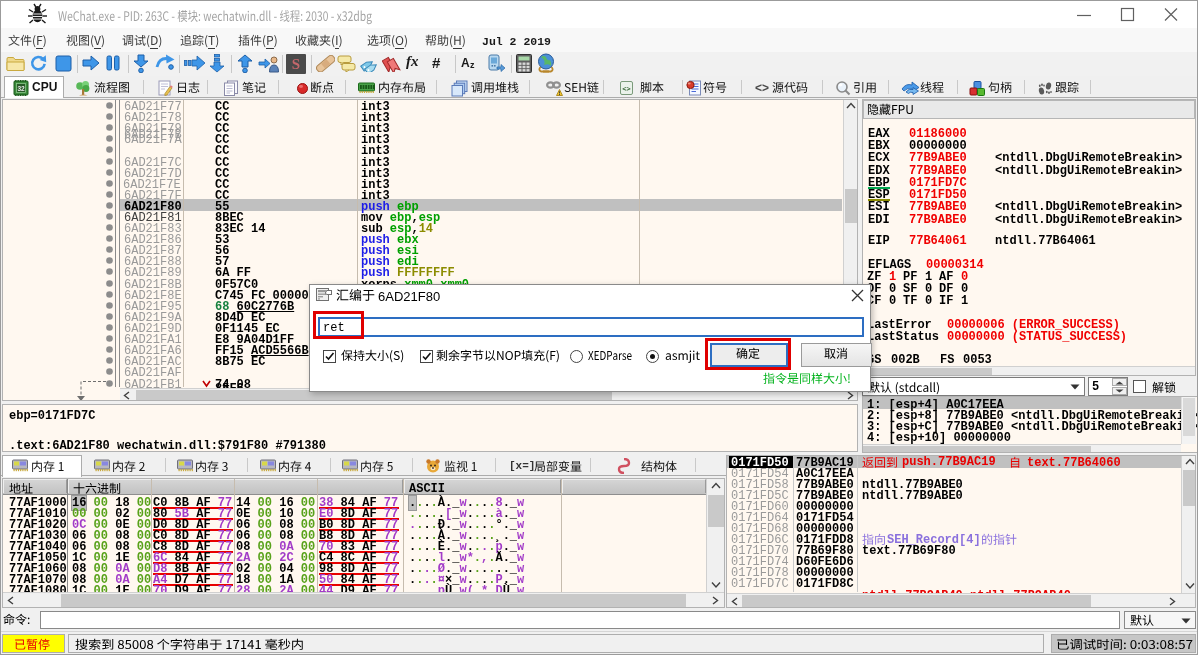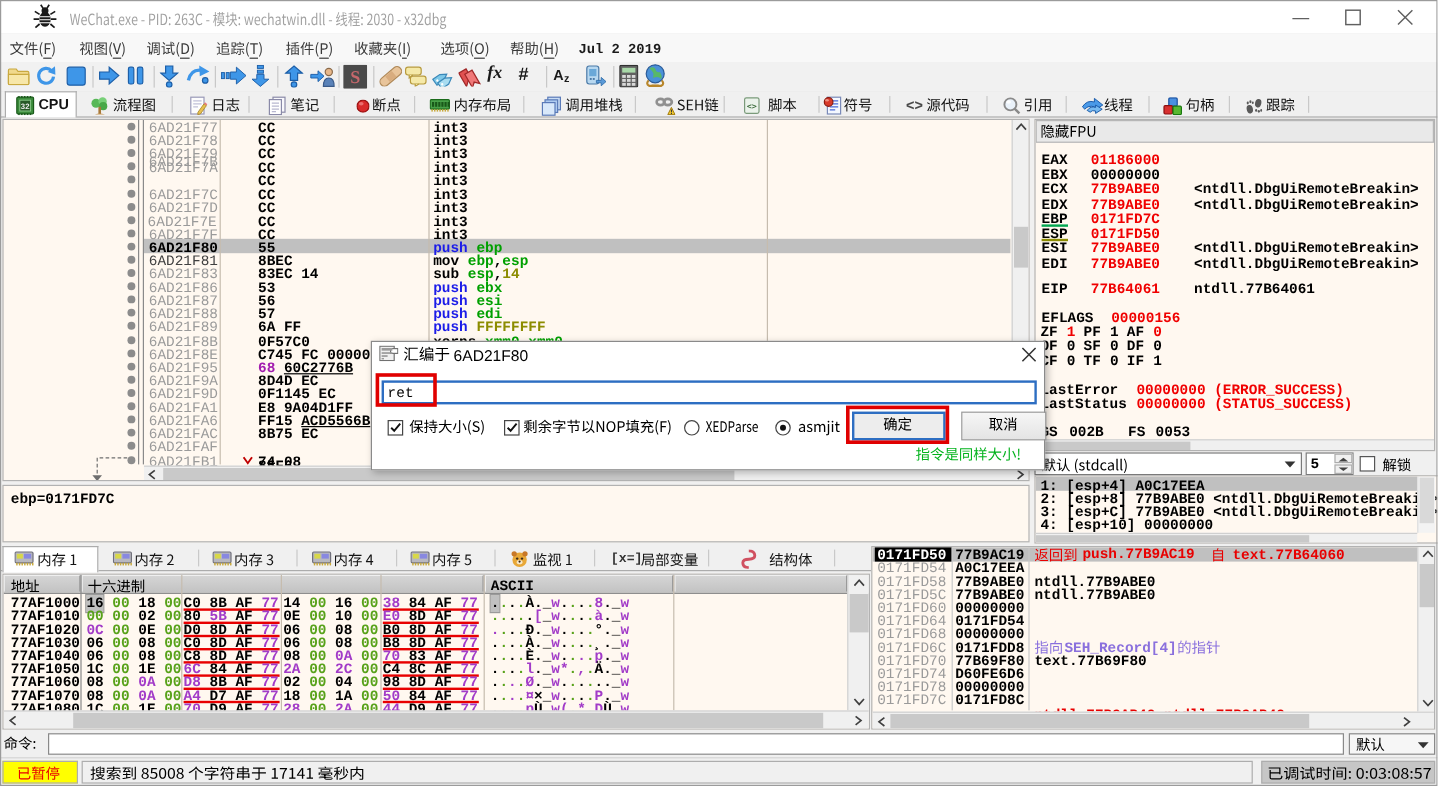--- a/index.html
+++ b/index.html
@@ -726,21 +726,21 @@
     <div style="position:absolute;left:358px;top:157px;white-space:pre;font-size:12px;line-height:11px"><span style="font-family:'Liberation Mono',monospace;font-size:12px;line-height:11px"><span style="color:#1C1CE8;">push</span> <span style="color:#00A000;">edi</span></span></div>
     <div style="position:absolute;left:121px;top:168px;white-space:pre;font-size:12px;line-height:11px"><span style="font-family:'Liberation Mono',monospace;font-size:12px;line-height:11px"><span style="color:#9A9A9A;font-weight:normal">6AD21F89</span></span></div>
     <div style="position:absolute;left:212px;top:168px;white-space:pre;font-size:12px;line-height:11px"><span style="font-family:'Liberation Mono',monospace;font-size:12px;line-height:11px"><span style="color:#000;">6A FF</span></span></div>
     <div style="position:absolute;left:358px;top:168px;white-space:pre;font-size:12px;line-height:11px"><span style="font-family:'Liberation Mono',monospace;font-size:12px;line-height:11px"><span style="color:#1C1CE8;">push</span> <span style="color:#8C8C00;">FFFFFFFF</span></span></div>
     <div style="position:absolute;left:121px;top:180px;white-space:pre;font-size:12px;line-height:11px"><span style="font-family:'Liberation Mono',monospace;font-size:12px;line-height:11px"><span style="color:#9A9A9A;font-weight:normal">6AD21F8B</span></span></div>
     <div style="position:absolute;left:212px;top:180px;white-space:pre;font-size:12px;line-height:11px"><span style="font-family:'Liberation Mono',monospace;font-size:12px;line-height:11px"><span style="color:#000;">0F57C0</span></span></div>
     <div style="position:absolute;left:358px;top:180px;white-space:pre;font-size:12px;line-height:11px"><span style="font-family:'Liberation Mono',monospace;font-size:12px;line-height:11px"><span style="color:#000;">xorps</span> <span style="color:#00A000;">xmm0</span><span style="color:#000;">,</span><span style="color:#00A000;">xmm0</span></span></div>
     <div style="position:absolute;left:121px;top:191px;white-space:pre;font-size:12px;line-height:11px"><span style="font-family:'Liberation Mono',monospace;font-size:12px;line-height:11px"><span style="color:#9A9A9A;font-weight:normal">6AD21F8E</span></span></div>
     <div style="position:absolute;left:212px;top:191px;white-space:pre;font-size:12px;line-height:11px"><span style="font-family:'Liberation Mono',monospace;font-size:12px;line-height:11px"><span style="color:#000;">C745 FC 00000000</span></span></div>
     <div style="position:absolute;left:121px;top:202px;white-space:pre;font-size:12px;line-height:11px"><span style="font-family:'Liberation Mono',monospace;font-size:12px;line-height:11px"><span style="color:#9A9A9A;font-weight:normal">6AD21F95</span></span></div>
-    <div style="position:absolute;left:212px;top:202px;white-space:pre;font-size:12px;line-height:11px"><span style="font-family:'Liberation Mono',monospace;font-size:12px;line-height:11px"><span style="color:#a21caf;">68 </span><span style="color:#000;text-decoration:underline;">60C2776B</span></span></div>
+    <div style="position:absolute;left:212px;top:202px;white-space:pre;font-size:12px;line-height:11px"><span style="font-family:'Liberation Mono',monospace;font-size:12px;line-height:11px"><span style="color:#15803d;">68 </span><span style="color:#000;text-decoration:underline;">60C2776B</span></span></div>
     <div style="position:absolute;left:121px;top:213px;white-space:pre;font-size:12px;line-height:11px"><span style="font-family:'Liberation Mono',monospace;font-size:12px;line-height:11px"><span style="color:#9A9A9A;font-weight:normal">6AD21F9A</span></span></div>
     <div style="position:absolute;left:212px;top:213px;white-space:pre;font-size:12px;line-height:11px"><span style="font-family:'Liberation Mono',monospace;font-size:12px;line-height:11px"><span style="color:#000;">8D4D EC</span></span></div>
     <div style="position:absolute;left:121px;top:224px;white-space:pre;font-size:12px;line-height:11px"><span style="font-family:'Liberation Mono',monospace;font-size:12px;line-height:11px"><span style="color:#9A9A9A;font-weight:normal">6AD21F9D</span></span></div>
     <div style="position:absolute;left:212px;top:224px;white-space:pre;font-size:12px;line-height:11px"><span style="font-family:'Liberation Mono',monospace;font-size:12px;line-height:11px"><span style="color:#000;">0F1145 EC</span></span></div>
     <div style="position:absolute;left:121px;top:235px;white-space:pre;font-size:12px;line-height:11px"><span style="font-family:'Liberation Mono',monospace;font-size:12px;line-height:11px"><span style="color:#9A9A9A;font-weight:normal">6AD21FA1</span></span></div>
     <div style="position:absolute;left:212px;top:235px;white-space:pre;font-size:12px;line-height:11px"><span style="font-family:'Liberation Mono',monospace;font-size:12px;line-height:11px"><span style="color:#000;">E8 9A04D1FF</span></span></div>
     <div style="position:absolute;left:121px;top:246px;white-space:pre;font-size:12px;line-height:11px"><span style="font-family:'Liberation Mono',monospace;font-size:12px;line-height:11px"><span style="color:#9A9A9A;font-weight:normal">6AD21FA6</span></span></div>
     <div style="position:absolute;left:212px;top:246px;white-space:pre;font-size:12px;line-height:11px"><span style="font-family:'Liberation Mono',monospace;font-size:12px;line-height:11px"><span style="color:#000;">FF15 </span><span style="color:#000;text-decoration:underline;">ACD5566B</span></span></div>
     <div style="position:absolute;left:121px;top:257px;white-space:pre;font-size:12px;line-height:11px"><span style="font-family:'Liberation Mono',monospace;font-size:12px;line-height:11px"><span style="color:#9A9A9A;font-weight:normal">6AD21FAC</span></span></div>
     <div style="position:absolute;left:212px;top:257px;white-space:pre;font-size:12px;line-height:11px"><span style="font-family:'Liberation Mono',monospace;font-size:12px;line-height:11px"><span style="color:#000;">8B75 EC</span></span></div>
@@ -813,25 +813,25 @@
     <div style="position:absolute;left:0;top:40px;font-family:'Liberation Mono',monospace;font-size:12px;line-height:12px;white-space:pre"><span style="position:absolute;left:5px;color:#000;">EBX</span><span style="position:absolute;left:46px;color:#000;">00000000</span></div>
     <div style="position:absolute;left:0;top:52px;font-family:'Liberation Mono',monospace;font-size:12px;line-height:12px;white-space:pre"><span style="position:absolute;left:5px;color:#000;">ECX</span><span style="position:absolute;left:46px;color:#F00000;">77B9ABE0</span><span style="position:absolute;left:132px;color:#000;">&lt;ntdll.DbgUiRemoteBreakin&gt;</span></div>
     <div style="position:absolute;left:0;top:65px;font-family:'Liberation Mono',monospace;font-size:12px;line-height:12px;white-space:pre"><span style="position:absolute;left:5px;color:#000;">EDX</span><span style="position:absolute;left:46px;color:#F00000;">77B9ABE0</span><span style="position:absolute;left:132px;color:#000;">&lt;ntdll.DbgUiRemoteBreakin&gt;</span></div>
     <div style="position:absolute;left:5px;top:87px;width:22px;height:2px;background:#00A650"></div>
     <div style="position:absolute;left:0;top:77px;font-family:'Liberation Mono',monospace;font-size:12px;line-height:12px;white-space:pre"><span style="position:absolute;left:5px;color:#000;">EBP</span><span style="position:absolute;left:46px;color:#F00000;">0171FD7C</span></div>
     <div style="position:absolute;left:5px;top:99px;width:22px;height:2px;background:#8C8C00"></div>
     <div style="position:absolute;left:0;top:89px;font-family:'Liberation Mono',monospace;font-size:12px;line-height:12px;white-space:pre"><span style="position:absolute;left:5px;color:#000;">ESP</span><span style="position:absolute;left:46px;color:#F00000;">0171FD50</span></div>
     <div style="position:absolute;left:0;top:101px;font-family:'Liberation Mono',monospace;font-size:12px;line-height:12px;white-space:pre"><span style="position:absolute;left:5px;color:#000;">ESI</span><span style="position:absolute;left:46px;color:#F00000;">77B9ABE0</span><span style="position:absolute;left:132px;color:#000;">&lt;ntdll.DbgUiRemoteBreakin&gt;</span></div>
     <div style="position:absolute;left:0;top:114px;font-family:'Liberation Mono',monospace;font-size:12px;line-height:12px;white-space:pre"><span style="position:absolute;left:5px;color:#000;">EDI</span><span style="position:absolute;left:46px;color:#F00000;">77B9ABE0</span><span style="position:absolute;left:132px;color:#000;">&lt;ntdll.DbgUiRemoteBreakin&gt;</span></div>
     <div style="position:absolute;left:0;top:135px;font-family:'Liberation Mono',monospace;font-size:12px;line-height:12px;white-space:pre"><span style="position:absolute;left:5px;color:#000;">EIP</span><span style="position:absolute;left:46px;color:#F00000;">77B64061</span><span style="position:absolute;left:132px;color:#000;">ntdll.77B64061</span></div>
-    <div style="position:absolute;left:0;top:159px;font-family:'Liberation Mono',monospace;font-size:12px;line-height:12px;white-space:pre"><span style="position:absolute;left:5px;color:#000;">EFLAGS</span><span style="position:absolute;left:63px;color:#F00000;">00000156</span></div>
+    <div style="position:absolute;left:0;top:159px;font-family:'Liberation Mono',monospace;font-size:12px;line-height:12px;white-space:pre"><span style="position:absolute;left:5px;color:#000;">EFLAGS</span><span style="position:absolute;left:63px;color:#F00000;">00000314</span></div>
     <div style="position:absolute;left:0;top:171px;font-family:'Liberation Mono',monospace;font-size:12px;line-height:12px;white-space:pre"><span style="position:absolute;left:4px;color:#000;">ZF</span><span style="position:absolute;left:26px;color:#F00000;">1</span><span style="position:absolute;left:40px;color:#000;">PF</span><span style="position:absolute;left:62px;color:#000;">1</span><span style="position:absolute;left:76px;color:#000;">AF</span><span style="position:absolute;left:98px;color:#F00000;">0</span></div>
     <div style="position:absolute;left:0;top:183px;font-family:'Liberation Mono',monospace;font-size:12px;line-height:12px;white-space:pre"><span style="position:absolute;left:4px;color:#000;">OF</span><span style="position:absolute;left:26px;color:#000;">0</span><span style="position:absolute;left:40px;color:#000;">SF</span><span style="position:absolute;left:62px;color:#000;">0</span><span style="position:absolute;left:76px;color:#000;">DF</span><span style="position:absolute;left:98px;color:#000;">0</span></div>
     <div style="position:absolute;left:0;top:195px;font-family:'Liberation Mono',monospace;font-size:12px;line-height:12px;white-space:pre"><span style="position:absolute;left:4px;color:#000;">CF</span><span style="position:absolute;left:26px;color:#000;">0</span><span style="position:absolute;left:40px;color:#000;">TF</span><span style="position:absolute;left:62px;color:#000;">0</span><span style="position:absolute;left:76px;color:#000;">IF</span><span style="position:absolute;left:98px;color:#000;">1</span></div>
-    <div style="position:absolute;left:0;top:219px;font-family:'Liberation Mono',monospace;font-size:12px;line-height:12px;white-space:pre"><span style="position:absolute;left:4px;color:#000;">LastError</span><span style="position:absolute;left:84px;color:#F00000;">00000000 (ERROR_SUCCESS)</span></div>
+    <div style="position:absolute;left:0;top:219px;font-family:'Liberation Mono',monospace;font-size:12px;line-height:12px;white-space:pre"><span style="position:absolute;left:4px;color:#000;">LastError</span><span style="position:absolute;left:84px;color:#F00000;">00000006 (ERROR_SUCCESS)</span></div>
     <div style="position:absolute;left:0;top:231px;font-family:'Liberation Mono',monospace;font-size:12px;line-height:12px;white-space:pre"><span style="position:absolute;left:4px;color:#000;">LastStatus</span><span style="position:absolute;left:84px;color:#F00000;">00000000 (STATUS_SUCCESS)</span></div>
     <div style="position:absolute;left:0;top:254px;font-family:'Liberation Mono',monospace;font-size:12px;line-height:12px;white-space:pre"><span style="position:absolute;left:4px;color:#000;">GS</span><span style="position:absolute;left:28px;color:#000;">002B</span><span style="position:absolute;left:77px;color:#000;">FS</span><span style="position:absolute;left:100px;color:#000;">0053</span></div>
     <div style="position:absolute;left:0;top:266px;width:332px;height:11px;background:#F0F0F0;border-top:1px solid #D0D0D0">
       <div style="position:absolute;left:1px;top:1px;width:128px;height:9px;background:#C9C9C9"></div>
     </div>
   </div>
 <svg style="position:absolute;left:867px;top:102px;" width="48" height="16" class="">
     <g transform="translate(0,11.9) scale(0.012,-0.012)" fill="#000">
       <use href="#q81" x="0"></use>
       <use href="#q45" x="1000"></use>
@@ -885,20 +885,21 @@
     <div style="position:absolute;left:4px;top:36px;font-family:'Liberation Mono',monospace;font-size:12px;line-height:11px;white-space:pre;color:#000">4: [esp+10] 00000000</div>
     <div style="position:absolute;left:0;top:47px;width:318px;height:10px;background:#F0F0F0;border-top:1px solid #D0D0D0">
       <div style="position:absolute;left:0px;top:1px;width:228px;height:8px;background:#C9C9C9"></div>
     </div>
     <div style="position:absolute;left:318px;top:0;width:14px;height:47px;background:#F3F3F3;border-left:1px solid #DDD">
       <div style="position:absolute;left:1px;top:1px;width:12px;height:38px;background:#D9D9D9"></div>
     </div>
   </div>
 <div style="position:absolute;left:2px;top:404px;width:856px;height:48px;background:#FFF8F0;border:1px solid #B2B2B2;box-sizing:border-box;overflow:hidden">
     <div style="position:absolute;left:6px;top:5px;font-family:'Liberation Mono',monospace;font-size:12px;line-height:12px;color:#000;white-space:pre">ebp=0171FD7C</div>
+    <div style="position:absolute;left:6px;top:35px;font-family:'Liberation Mono',monospace;font-size:12px;line-height:12px;color:#000;white-space:pre">.text:6AD21F80 wechatwin.dll:$791F80 #791380</div>
   </div>
 <div style="position:absolute;left:0px;top:455px;width:726px;height:22px;background:#F0F0F0;"></div>
 <div style="position:absolute;left:0px;top:475px;width:726px;height:1px;background:#ACACAC;"></div>
 <div style="position:absolute;left:2px;top:455px;width:80px;height:22px;background:#FFFFFF;border:1px solid #ACACAC;border-bottom:none;box-sizing:border-box;"></div>
 <div style="position:absolute;left:165px;top:458px;width:1px;height:14px;background:#C9C9C9;"></div>
 <div style="position:absolute;left:247px;top:458px;width:1px;height:14px;background:#C9C9C9;"></div>
 <div style="position:absolute;left:330px;top:458px;width:1px;height:14px;background:#C9C9C9;"></div>
 <div style="position:absolute;left:412px;top:458px;width:1px;height:14px;background:#C9C9C9;"></div>
 <div style="position:absolute;left:495px;top:458px;width:1px;height:14px;background:#C9C9C9;"></div>
 <div style="position:absolute;left:590px;top:458px;width:1px;height:14px;background:#C9C9C9;"></div>

